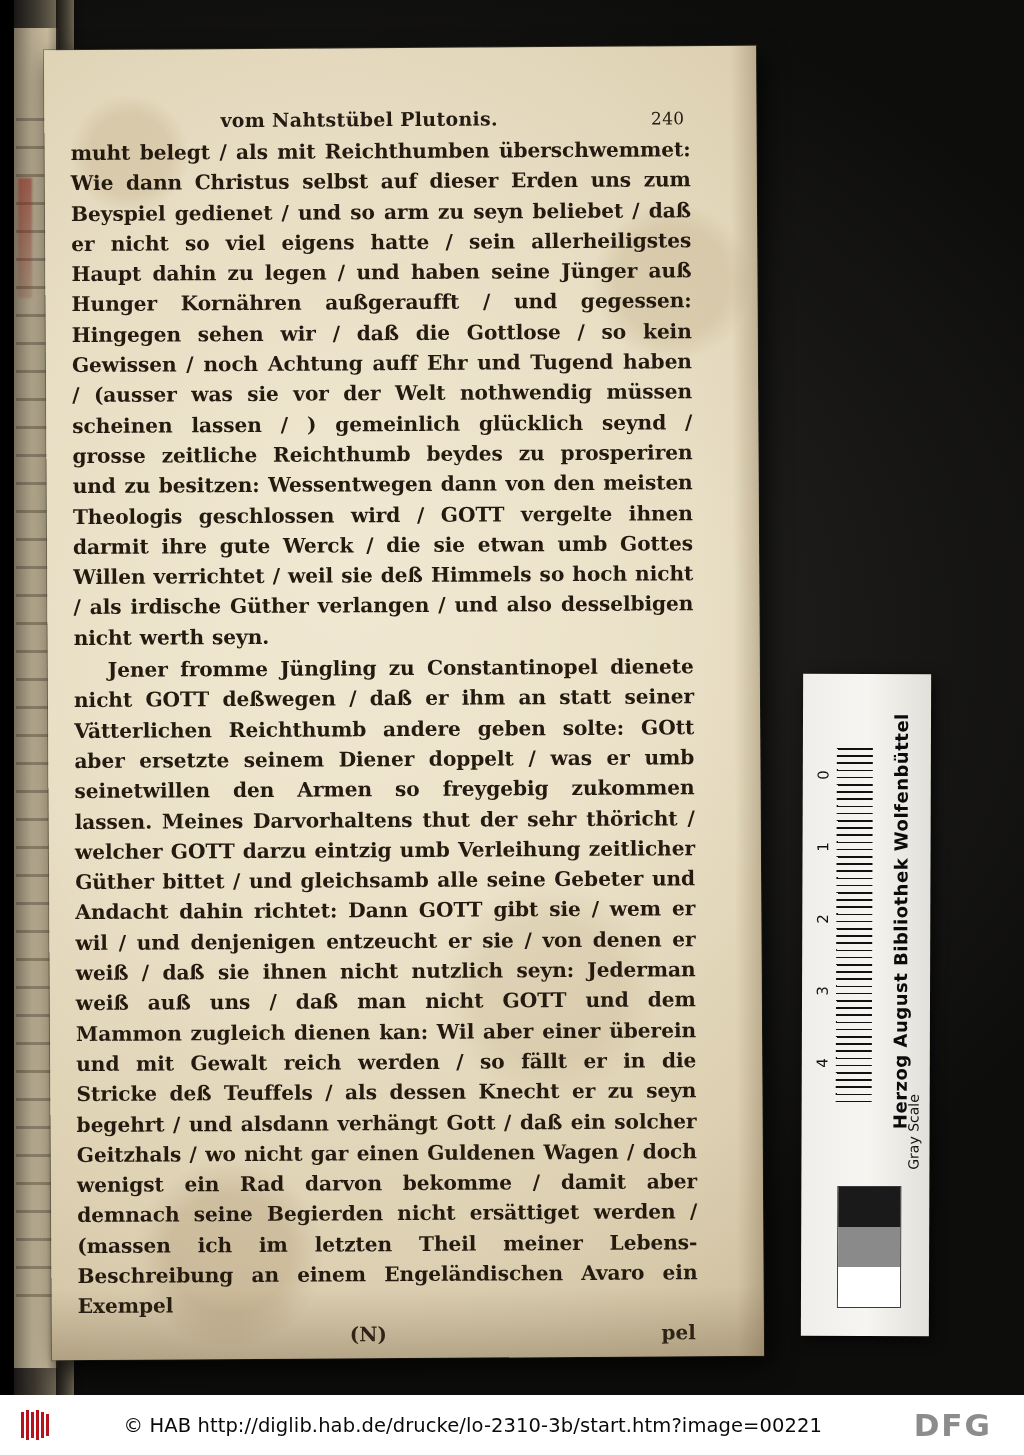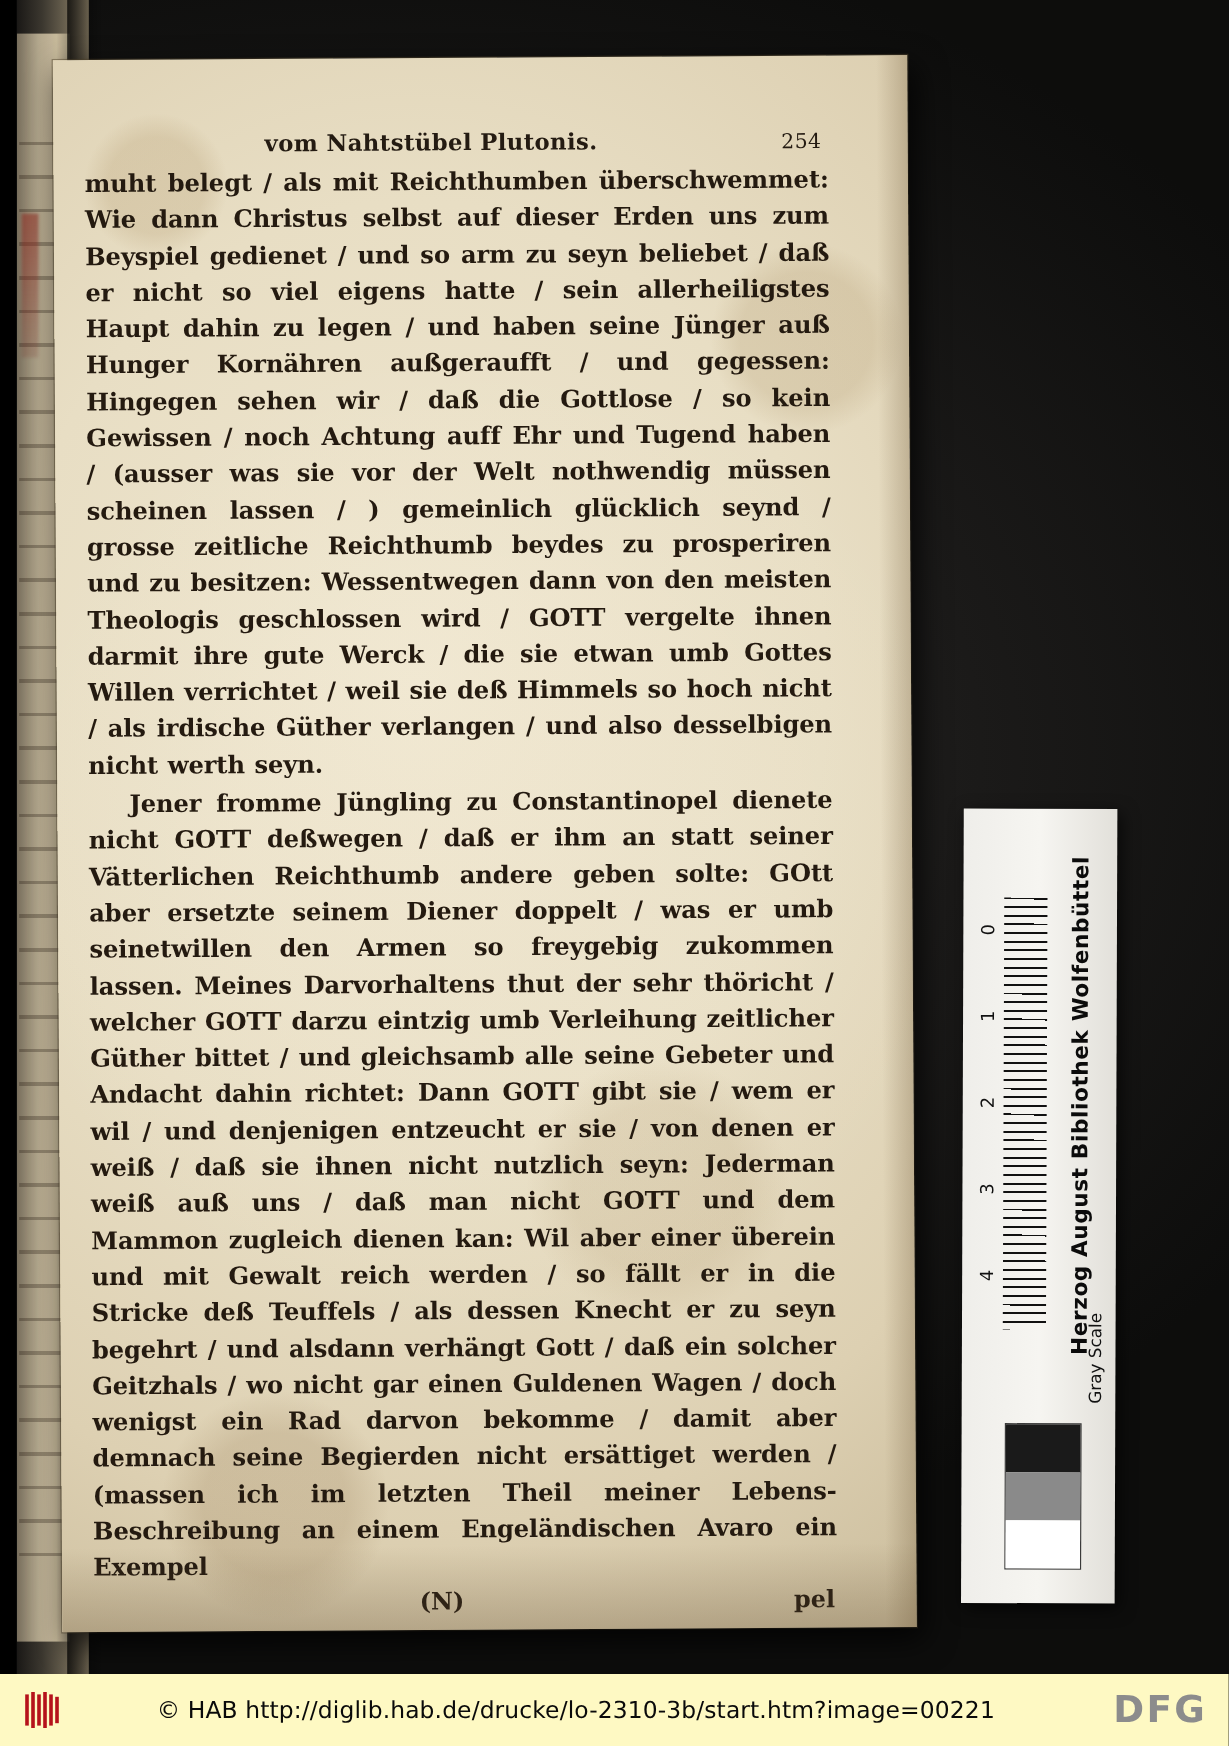--- a/index.html
+++ b/index.html
@@ -229,21 +229,21 @@
     height: 120px;
     border: 1px solid #3a3a3a;
   }
   #gray-patches div { width: 100%; height: 33.333%; }
 
   
   #footer {
     position: absolute;
     left: 0; bottom: 0;
     width: 1024px; height: 60px;
-    background: #fef9c3;
+    background: #ffffff;
     display: flex;
     align-items: center;
     gap: 16px;
   }
   #hab-marks {
     width: 62px; height: 60px;
     display: flex;
     align-items: center;
     justify-content: center;
     gap: 2px;
@@ -267,42 +267,42 @@
     color: #0a0a0a;
     letter-spacing: 0.1px;
     padding-right: 30px;
   }
   #dfg {
     font-family: "DejaVu Sans", sans-serif;
     font-weight: 700;
     font-size: 31px;
     color: #8c8c8c;
     letter-spacing: 2px;
-    padding-right: 18px;
+    padding-right: 32px;
   }
 </style>
 </head>
 <body>
 
 <div id="scan">
 
   <div id="left-edge">
     <div id="left-page">
       <div id="left-page-text"></div>
       <div id="left-red"></div>
     </div>
   </div>
   <div id="gutter"></div>
 
   <div id="page">
     <div id="page-inner">
 
       <div class="running-head">
         <span class="head-title">vom Nahtstübel Plutonis.</span>
-        <span class="head-page">254</span>
+        <span class="head-page">240</span>
       </div>
 
       <div class="body-text">
         <p>muht belegt / als mit Reichthumben überschwemmet: Wie dann Christus selbst auf dieser Erden uns zum Beyspiel gedienet / und so arm zu seyn beliebet / daß er nicht so viel eigens hatte / sein allerheiligstes Haupt dahin zu legen / und haben seine Jünger auß Hunger Kornähren außgeraufft / und gegessen: Hingegen sehen wir / daß die Gottlose / so kein Gewissen / noch Achtung auff Ehr und Tugend haben / (ausser was sie vor der Welt nothwendig müssen scheinen lassen / ) gemeinlich glücklich seynd / grosse zeitliche Reichthumb beydes zu prosperiren und zu besitzen: Wessentwegen dann von den meisten Theologis geschlossen wird / GOTT vergelte ihnen darmit ihre gute Werck / die sie etwan umb Gottes Willen verrichtet / weil sie deß Himmels so hoch nicht / als irdische Güther verlangen / und also desselbigen nicht werth seyn.</p>
         <p><span class="indent"></span><span>Jener fromme Jüngling zu Constantinopel dienete nicht GOTT deßwegen / daß er ihm an statt seiner Vätterlichen Reichthumb andere geben solte: GOtt aber ersetzte seinem Diener doppelt / was er umb seinetwillen den Armen so freygebig zukommen lassen. Meines Darvorhaltens thut der sehr thöricht / welcher GOTT darzu eintzig umb Verleihung zeitlicher Güther bittet / und gleichsamb alle seine Gebeter und Andacht dahin richtet: Dann GOTT gibt sie / wem er wil / und denjenigen entzeucht er sie / von denen er weiß / daß sie ihnen nicht nutzlich seyn: Jederman weiß auß uns / daß man nicht GOTT und dem Mammon zugleich dienen kan: Wil aber einer überein und mit Gewalt reich werden / so fällt er in die Stricke deß Teuffels / als dessen Knecht er zu seyn begehrt / und alsdann verhängt Gott / daß ein solcher Geitzhals / wo nicht gar einen Guldenen Wagen / doch wenigst ein Rad darvon bekomme / damit aber demnach seine Begierden nicht ersättiget werden / (massen ich im letzten Theil meiner Lebens-Beschreibung an einem Engeländischen Avaro ein Exempel</span></p>
       </div>
 
       <div class="catch-line">
         <span class="sig">(N)</span>
         <span>pel</span>

